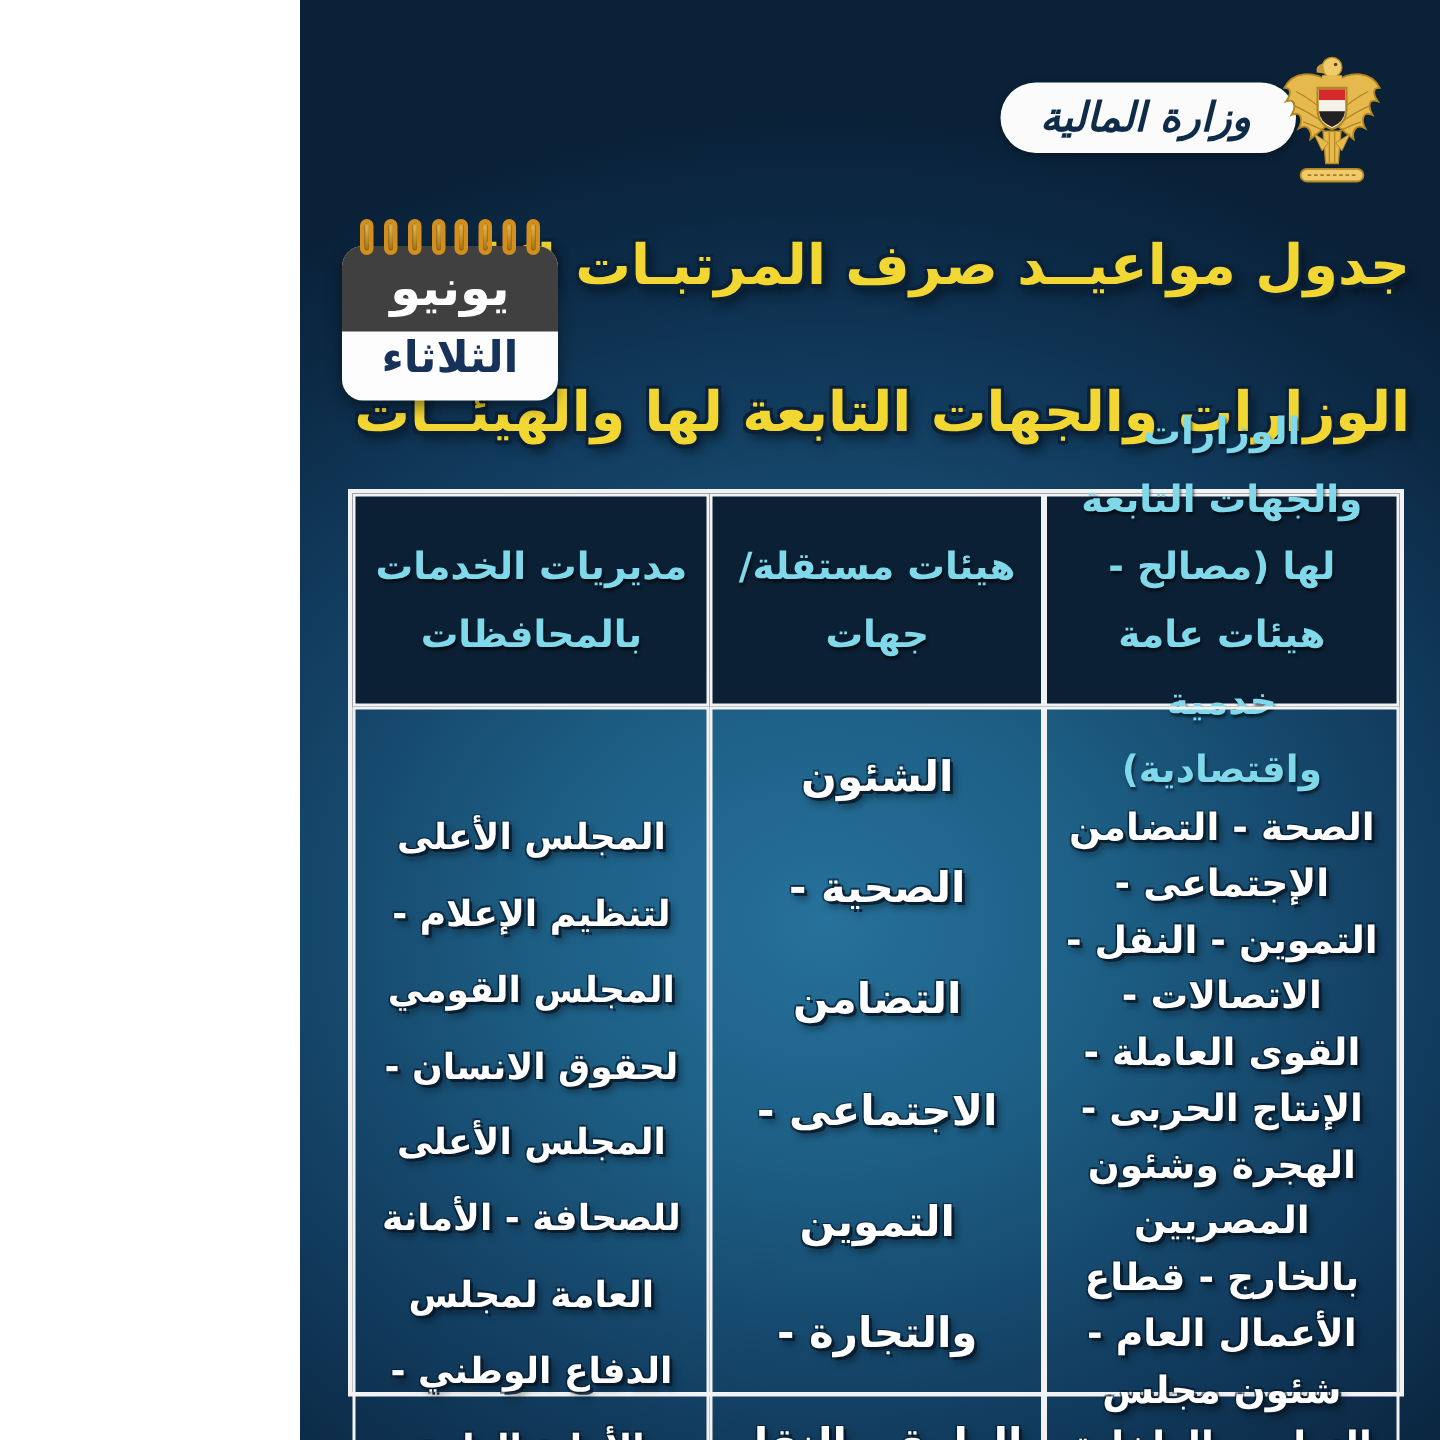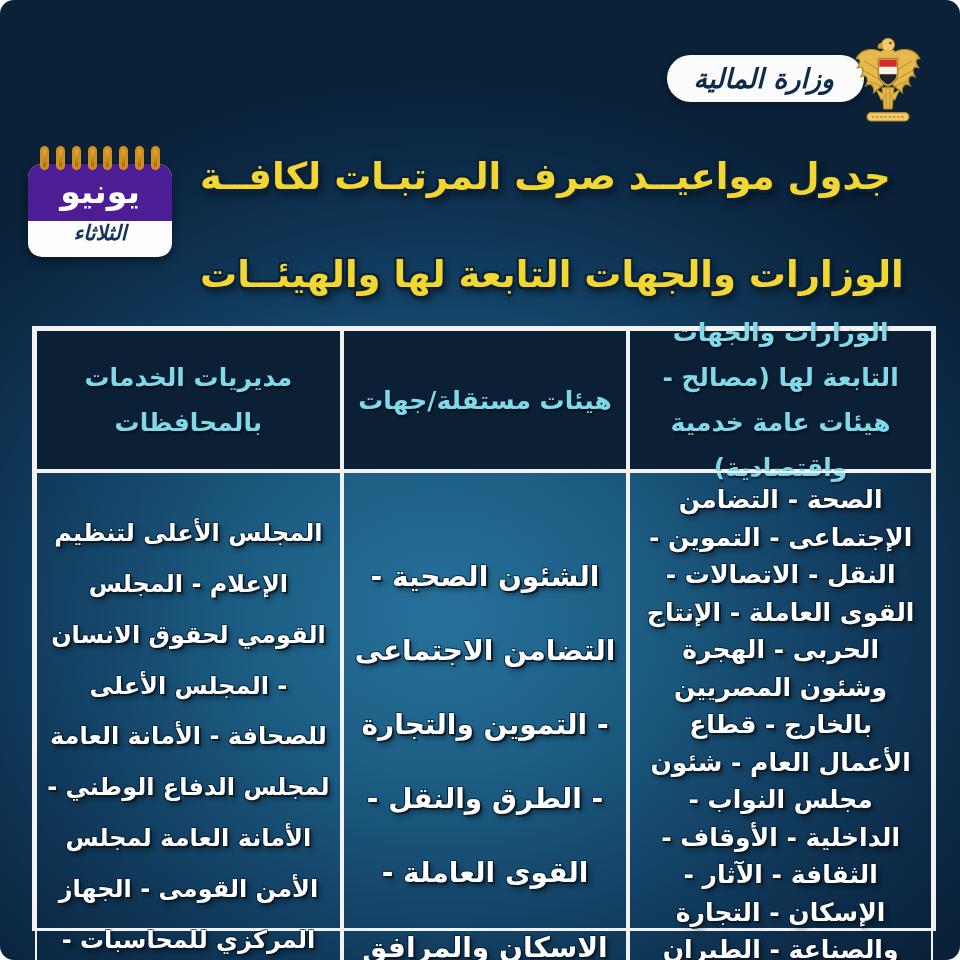--- a/index.html
+++ b/index.html
@@ -3,27 +3,26 @@
 <meta charset="utf-8">
 <style>
   * { margin:0; padding:0; box-sizing:border-box; }
   html,body { width:960px; height:960px; }
   body{
     font-family:"DejaVu Sans", sans-serif;
     font-weight:bold;
   }
   .page{
     position:relative;
-    width:960px; height:960px;
+    width:760px; height:960px;
     overflow:hidden;
     direction:rtl;
     background:
       radial-gradient(ellipse 640px 540px at 46% 64%,
         #26719b 0%, #1d5e84 30%, #123e61 62%, #0c2a46 85%, #0a2138 100%);
-    border-radius: 14px;
   }
 
   
   .logo-pill{
     position:absolute; top:55px; right:96px;
     height:47px; padding:6px 30px 6px 26px;
     background:#fbfbfb; border-radius:26px;
     display:flex; align-items:center;
     box-shadow:0 2px 6px rgba(0,0,0,.35);
     z-index:1;
@@ -62,28 +61,28 @@
     background:linear-gradient(#f3c150,#b5770f);
     box-shadow:inset 0 0 2px rgba(0,0,0,.4);
   }
   .cal-card{
     margin-top:-6px;
     background:#fdfdfd; border-radius:14px;
     box-shadow:0 4px 10px rgba(0,0,0,.45);
     overflow:hidden; text-align:center;
   }
   .cal-month{
-    background:#4c1d95; color:#ffffff;
+    background:#404040; color:#ffffff;
     font-size:33px; padding:8px 0 10px;
   }
   .cal-day-number{
     color:#16325a; font-size:52px; line-height:1.05; padding-top:4px;
   }
   .cal-day-name{
-    color:#16325a; font-size:21px; padding:0 0 12px;font-style:italic;
+    color:#16325a; font-size:29px; padding:0 0 12px;
   }
 
   
   .sched-table{
     position:absolute; top:326px; right:24px; left:32px; height:605px;
     display:grid;
     grid-template-columns:300fr 282fr 302fr;
     grid-template-rows:142px 1fr;
     border:3px solid #f2f2f2;
   }

